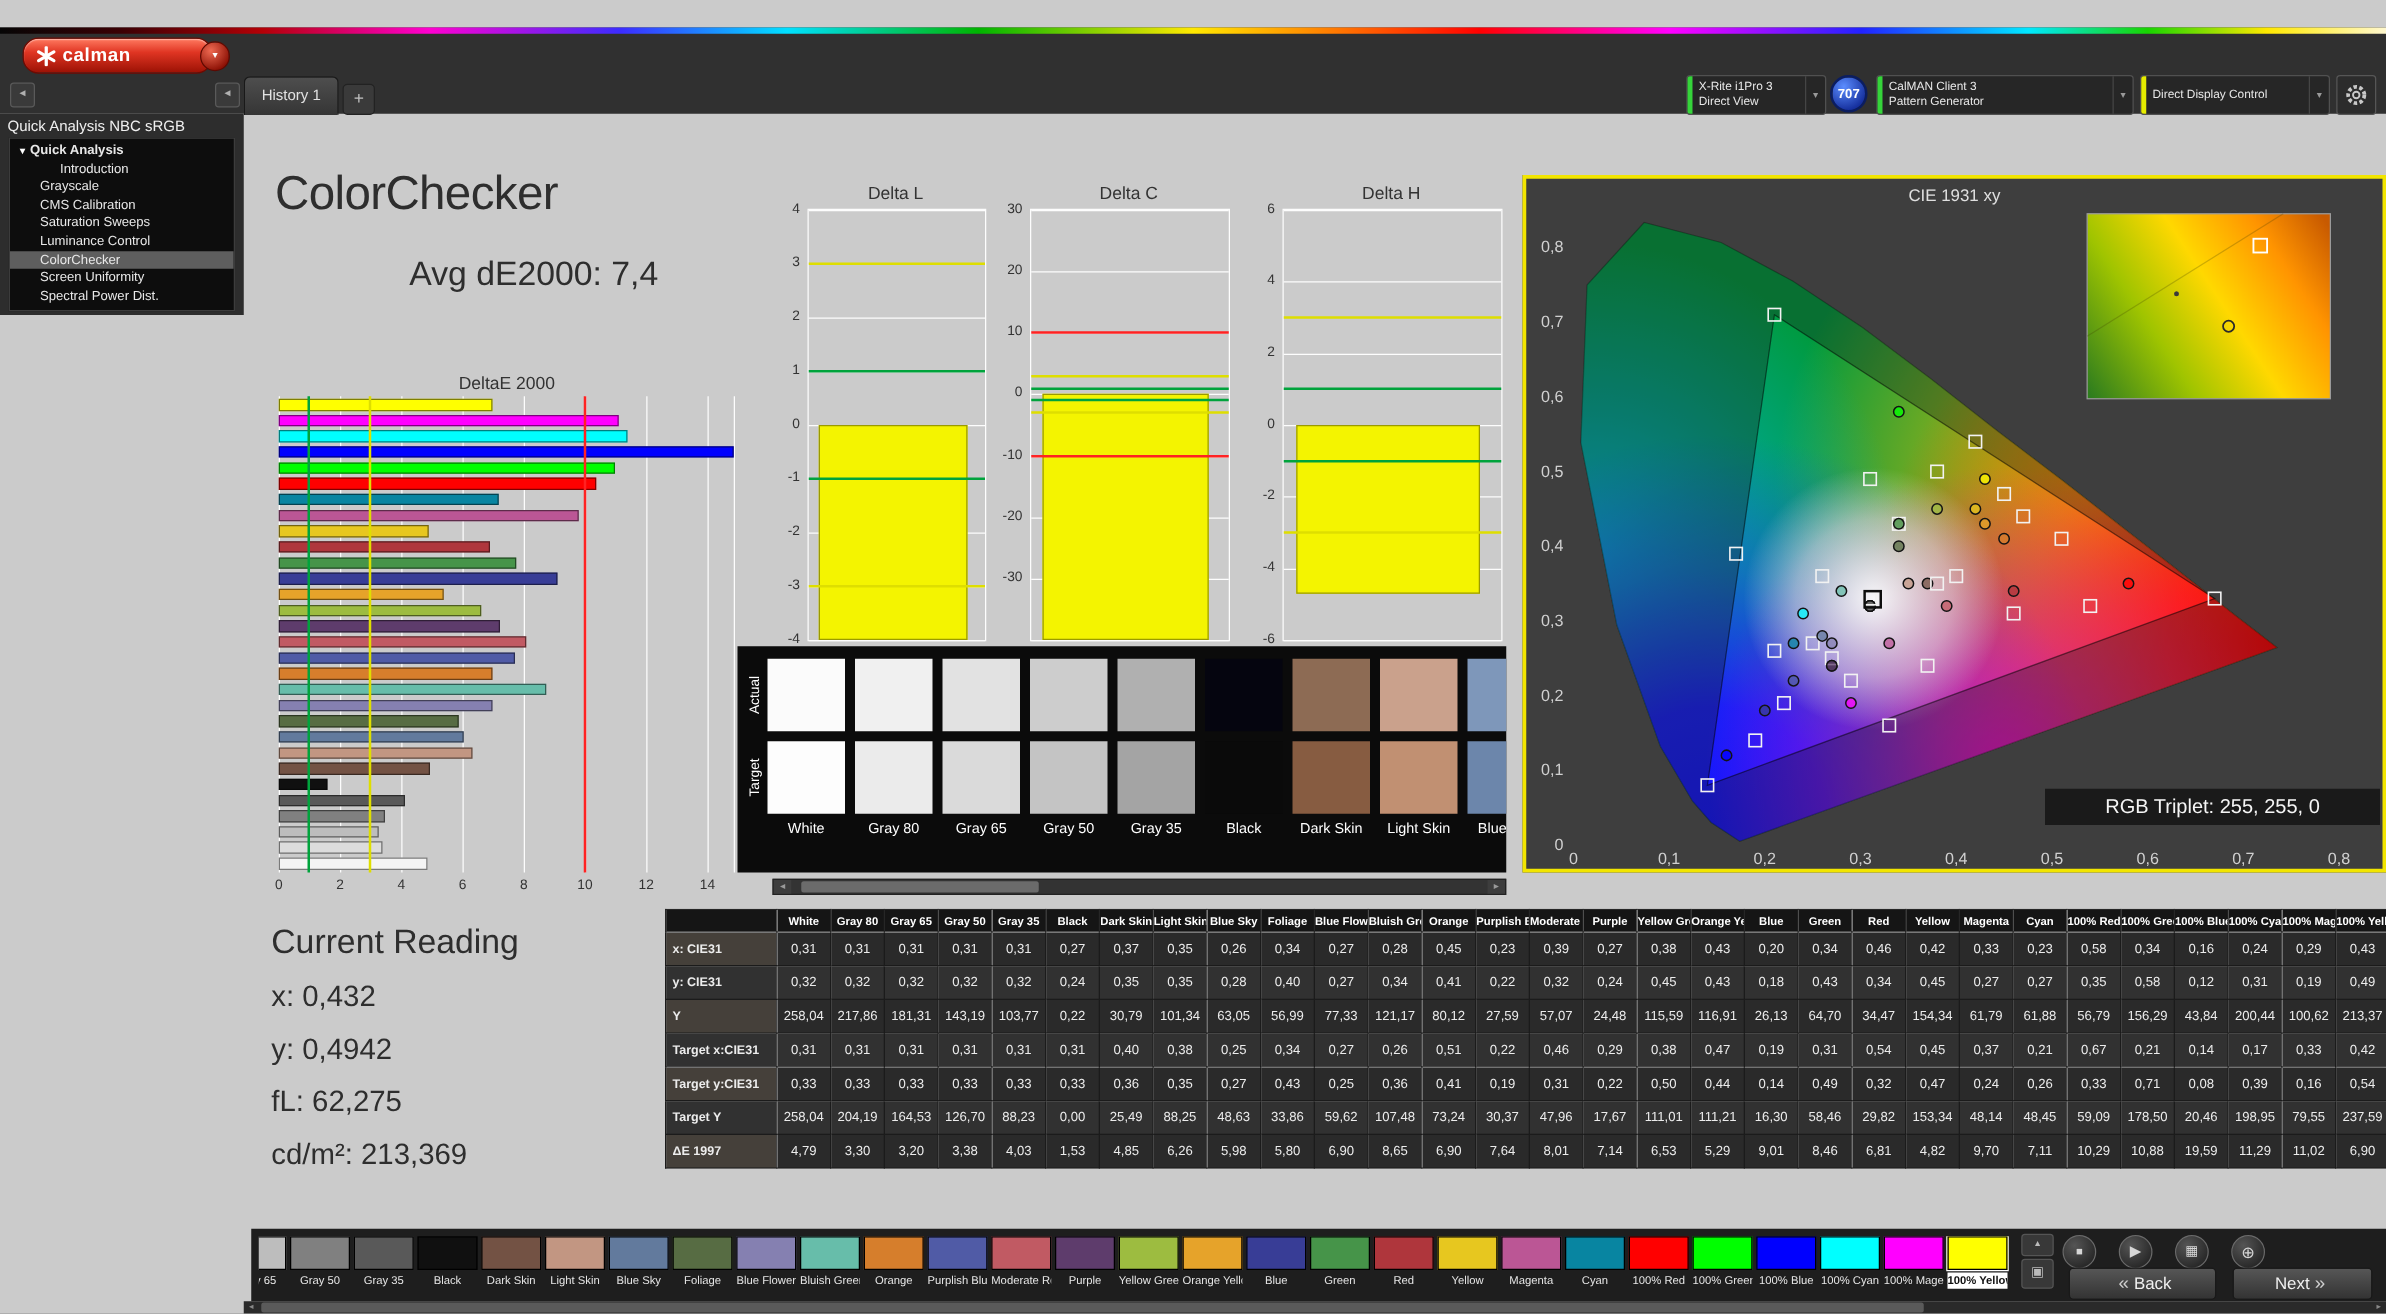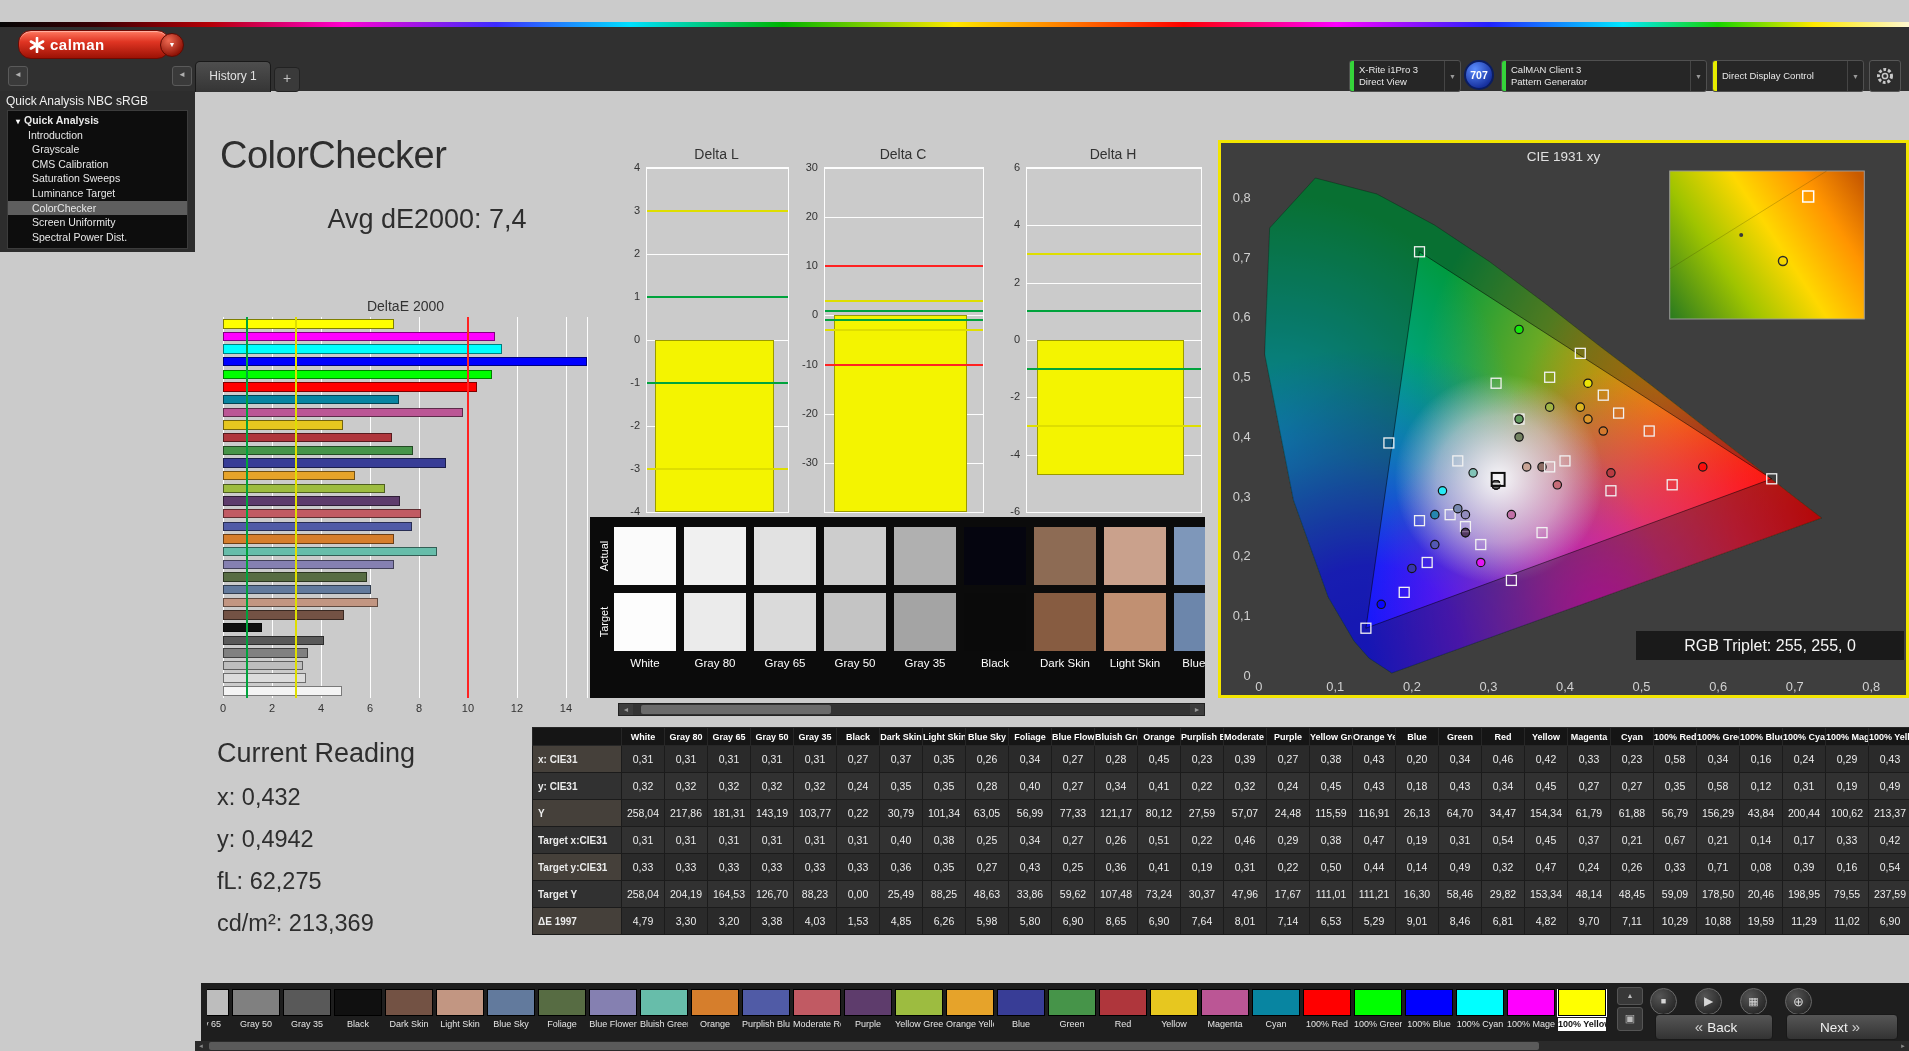--- a/index.html
+++ b/index.html
@@ -164,25 +164,25 @@
     <svg width="20" height="20" viewBox="0 0 20 20">
       <circle cx="10" cy="10" r="6.5" fill="none" stroke="#c8c8c8" stroke-width="3" stroke-dasharray="2.8 1.9"></circle>
       <circle cx="10" cy="10" r="2.6" fill="none" stroke="#c8c8c8" stroke-width="1.5"></circle>
     </svg>
   </div>
 
   <div class="abs sidebar">
     <div class="sb-title">Quick Analysis NBC sRGB</div>
     <div class="tree">
         <div class="tree-item sec" style="padding-left: 8px;"><span class="tree-arrow">▾</span><span>Quick Analysis</span></div>
-        <div class="tree-item" style="padding-left: 20px;"><span>Introduction</span></div>
+        <div class="tree-item" style="padding-left: 40px;"><span>Introduction</span></div>
         <div class="tree-item" style="padding-left: 24px;"><span>Grayscale</span></div>
         <div class="tree-item" style="padding-left: 24px;"><span>CMS Calibration</span></div>
         <div class="tree-item" style="padding-left: 24px;"><span>Saturation Sweeps</span></div>
-        <div class="tree-item" style="padding-left: 24px;"><span>Luminance Target</span></div>
+        <div class="tree-item" style="padding-left: 24px;"><span>Luminance Control</span></div>
         <div class="tree-item sel" style="padding-left: 24px;"><span>ColorChecker</span></div>
         <div class="tree-item" style="padding-left: 24px;"><span>Screen Uniformity</span></div>
         <div class="tree-item" style="padding-left: 24px;"><span>Spectral Power Dist.</span></div>
       </div>
   </div>
 
   <div class="abs h-cc">ColorChecker</div>
   <div class="abs h-avg">Avg dE2000: 7,4</div>
 
   <div class="abs de-title">DeltaE 2000</div>

